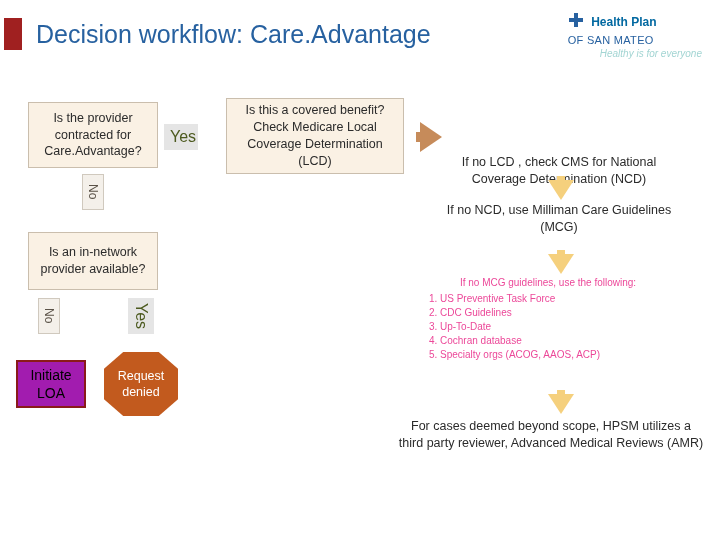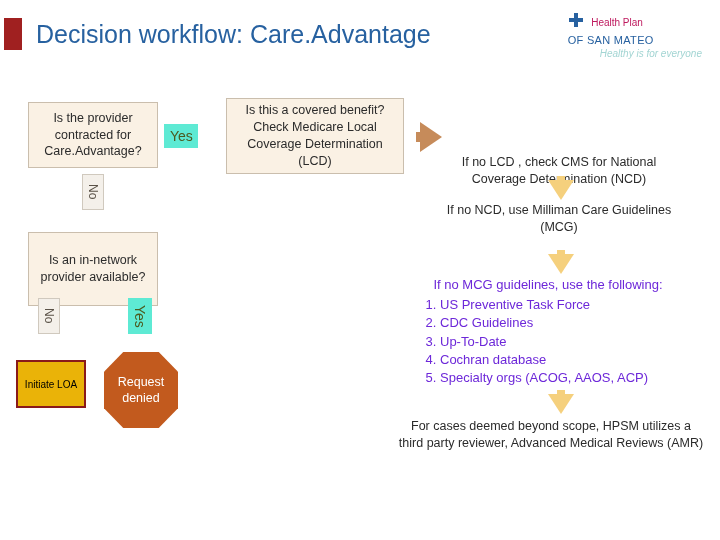--- a/index.html
+++ b/index.html
@@ -27,21 +27,21 @@
     font-weight: 400;
     color: #2761a0;
   }
   .logo {
     position: absolute;
     top: 12px;
     right: 18px;
     text-align: left;
     line-height: 1;
   }
-  .logo .line1 { color: #be185d; font-weight: 400; font-size: 10px; }
+  .logo .line1 { color: #0369a1; font-weight: 700; font-size: 12px; }
   .logo .line2 { color: #2761a0; font-weight: 400; font-size: 11px; letter-spacing: 0.3px;}
   .logo .tag { color: #a3d5d3; font-size: 10px; font-style: italic; margin-top: 2px; padding-left: 32px; }
   .logo .icon { display:inline-block; vertical-align: middle; margin-right:3px;}
   .canvas {
     position: relative;
     width: 720px;
     height: 480px;
   }
   .box {
     position: absolute;
@@ -58,55 +58,55 @@
   }
   .plain {
     position: absolute;
     text-align: center;
     font-size: 12.5px;
     color: #2b2b2b;
     line-height: 1.35;
   }
   .list-box {
     position: absolute;
-    font-size: 13px;
-    color: #6d28d9;
+    font-size: 10px;
+    color: #ec4899;
     line-height: 1.4;
     text-align: left;
   }
   .list-box .hdr { text-align: center; margin-bottom: 2px;}
   .list-box ol { margin-left: 48px; padding: 0;}
   .yes-label {
     position: absolute;
-    background: #5eead4;
+    background: #e5e5e5;
     color: #4c5a1f;
-    font-size: 14px;
+    font-size: 16px;
     text-align: center;
     padding: 4px 6px;
   }
   .no-label {
     position: absolute;
     background: #f4f0ea;
     border: 1px solid #d0c9be;
     color: #5a5248;
     font-size: 12px;
     text-align: center;
     padding: 4px 3px;
     writing-mode: vertical-rl;
   }
   .yes-vertical {
     writing-mode: vertical-rl;
     padding: 3px 4px;
   }
   .initiate {
     position: absolute;
     border: 2px solid #8a1a1a;
-    background: #eab308;
-    text-align: center;
-    font-size: 10px;
+    background: #a21caf;
+    text-align: center;
+    font-size: 14px;
     display: flex;
     align-items: center;
     justify-content: center;
     line-height: 1.3;
   }
   .octagon {
     position: absolute;
     background: #c25a1e;
     color: #fff;
     font-size: 12.5px;
@@ -172,39 +172,39 @@
   <div class="yes-label" style="left:164px; top:64px; width:34px;">Yes</div>
   <div class="box" style="left:226px; top:38px; width:178px; height:76px;">Is this a covered benefit? Check Medicare Local Coverage Determination (LCD)</div>
   <div class="arrow-right" style="left:420px; top:62px;"></div>
   <div class="plain" style="left:454px; top:46px; width:210px;margin-top:48px;">If no LCD , check CMS for National Coverage Determination (NCD)</div>
 
   <div class="no-label" style="left:82px; top:114px; height:36px;">No</div>
 
   <div class="arrow-down" style="left:548px; top:120px;"></div>
   <div class="plain" style="left:434px; top:142px; width:250px;text-align:center;">If no NCD, use Milliman Care Guidelines (MCG)</div>
 
-  <div class="box" style="left:28px; top:172px; width:130px; height:74px;">Is an in-network provider available?</div>
+  <div class="box" style="left:28px; top:172px; width:130px; height:58px;">Is an in-network provider available?</div>
 
   <div class="arrow-down" style="left:548px; top:194px;"></div>
 
   <div class="list-box" style="left:392px; top:216px; width:312px;">
     <div class="hdr">If no MCG guidelines, use the following:</div>
     <ol>
       <li>US Preventive Task Force</li>
       <li>CDC Guidelines</li>
       <li>Up-To-Date</li>
       <li>Cochran database</li>
       <li>Specialty orgs (ACOG, AAOS, ACP)</li>
     </ol>
   </div>
 
   <div class="no-label" style="left:38px; top:238px; height:36px;">No</div>
   <div class="yes-label yes-vertical" style="left:128px; top:238px; height:36px; width:auto;">Yes</div>
 
   <div class="initiate" style="left:16px; top:300px; width:70px; height:48px;">Initiate LOA</div>
 
-  <div class="octagon" style="left:104px; top:292px; width:74px; height:76px;">Request denied</div>
+  <div class="octagon" style="left:104px; top:292px; width:74px; height:64px;">Request denied</div>
 
   <div class="arrow-down" style="left:548px; top:334px;"></div>
 
   <div class="plain" style="left:398px; top:358px; width:306px;">For cases deemed beyond scope, HPSM utilizes a third party reviewer, Advanced Medical Reviews (AMR)</div>
 
 </div>
 
 </body></html>

